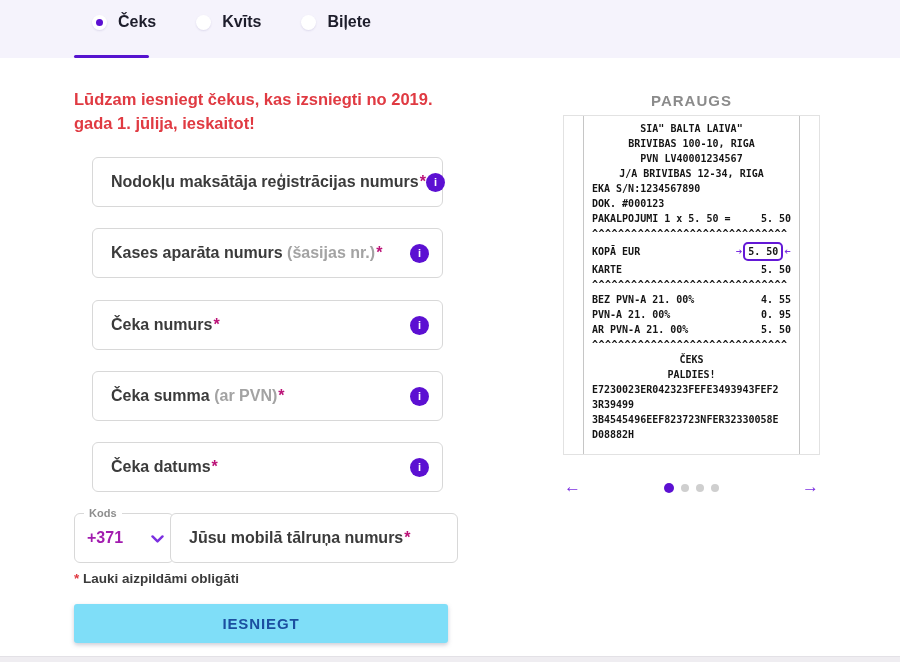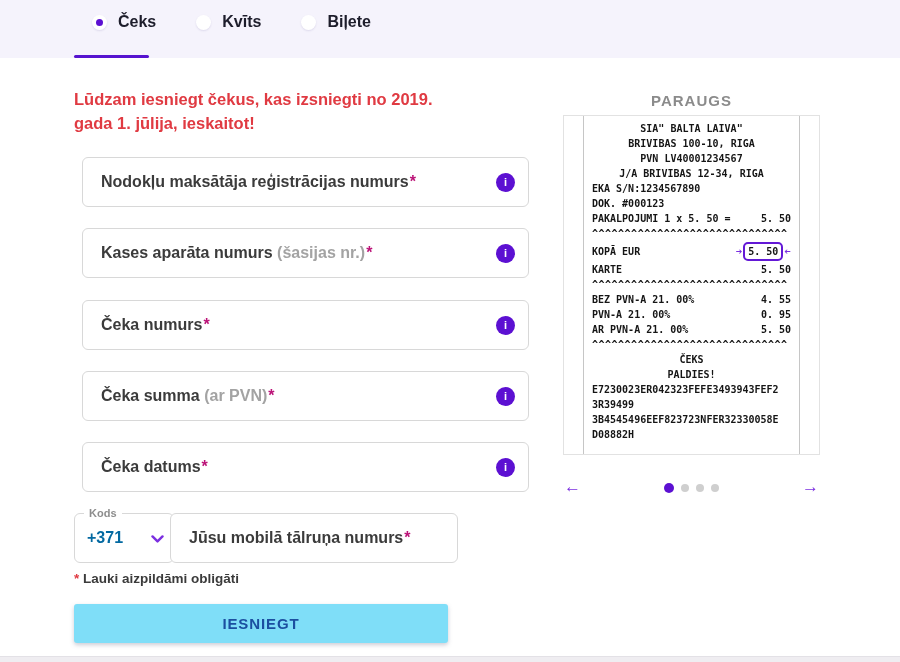--- a/index.html
+++ b/index.html
@@ -13,36 +13,36 @@
          position:relative;box-shadow:0 1px 2px rgba(60,40,120,.12);}
   .radio.sel::after{content:"";position:absolute;left:4px;top:4px;width:7px;height:7px;
          border-radius:50%;background:var(--accent);}
   .tablabel{margin-left:11px;font-size:16px;font-weight:600;color:#1d1d2b;}
   .tab-underline{position:absolute;left:74px;top:55px;width:75px;height:3px;
          background:var(--underline);border-radius:2px;}
   
   .notice{position:absolute;left:74px;top:88px;width:400px;font-size:16.5px;line-height:1.45;
          font-weight:600;color:var(--red);}
   
-  .field{position:absolute;left:82px;width:447px;height:50px;background:#fff;
+  .field{position:absolute;left:92px;width:351px;height:50px;background:#fff;
          border:1px solid #d8d8d8;border-radius:6px;box-sizing:border-box;
          display:flex;align-items:center;padding:0 13px 0 18px;}
   .lbl{font-size:16px;font-weight:600;color:#3b3b3b;white-space:nowrap;}
   .hint{color:var(--hint);}
   .req{color:var(--pink);margin-left:1px;}
   .info{margin-left:auto;width:19px;height:19px;border-radius:50%;background:var(--accent);
         color:#fff;font-size:11px;font-weight:700;display:flex;align-items:center;
         justify-content:center;flex:0 0 auto;cursor:pointer;}
   
   .kods{position:absolute;left:74px;top:513px;width:100px;height:50px;border:1px solid #d8d8d8;
         border-radius:6px;box-sizing:border-box;background:#fff;cursor:pointer;}
   .kods-legend{position:absolute;top:-7px;left:9px;background:#fff;padding:0 5px;
         font-size:11px;font-weight:600;color:#8d8d8d;}
   .kods-value{position:absolute;left:12px;top:50%;transform:translateY(-50%);
-        font-size:16px;font-weight:600;color:#0369a1;}
+        font-size:16px;font-weight:600;color:#a21caf;}
   .kods-chevron{position:absolute;right:9px;top:50%;transform:translateY(-45%);color:var(--arrow);}
   .phone{left:170px;top:513px;width:288px;position:absolute;}
   
   .note{position:absolute;left:74px;top:571px;font-size:13.5px;font-weight:600;color:#3b3b3b;}
   .note .star{color:var(--red);}
   .submit{position:absolute;left:74px;top:604px;width:374px;height:39px;border:none;
         background:var(--btnbg);color:var(--btntext);font-family:"Liberation Sans",sans-serif;
         font-size:15px;font-weight:700;letter-spacing:.9px;border-radius:3px;cursor:pointer;
         box-shadow:0 2px 4px rgba(110,110,135,.35);}
   .footer-strip{position:absolute;left:0;top:656px;width:900px;height:6px;background:#efedf1;

